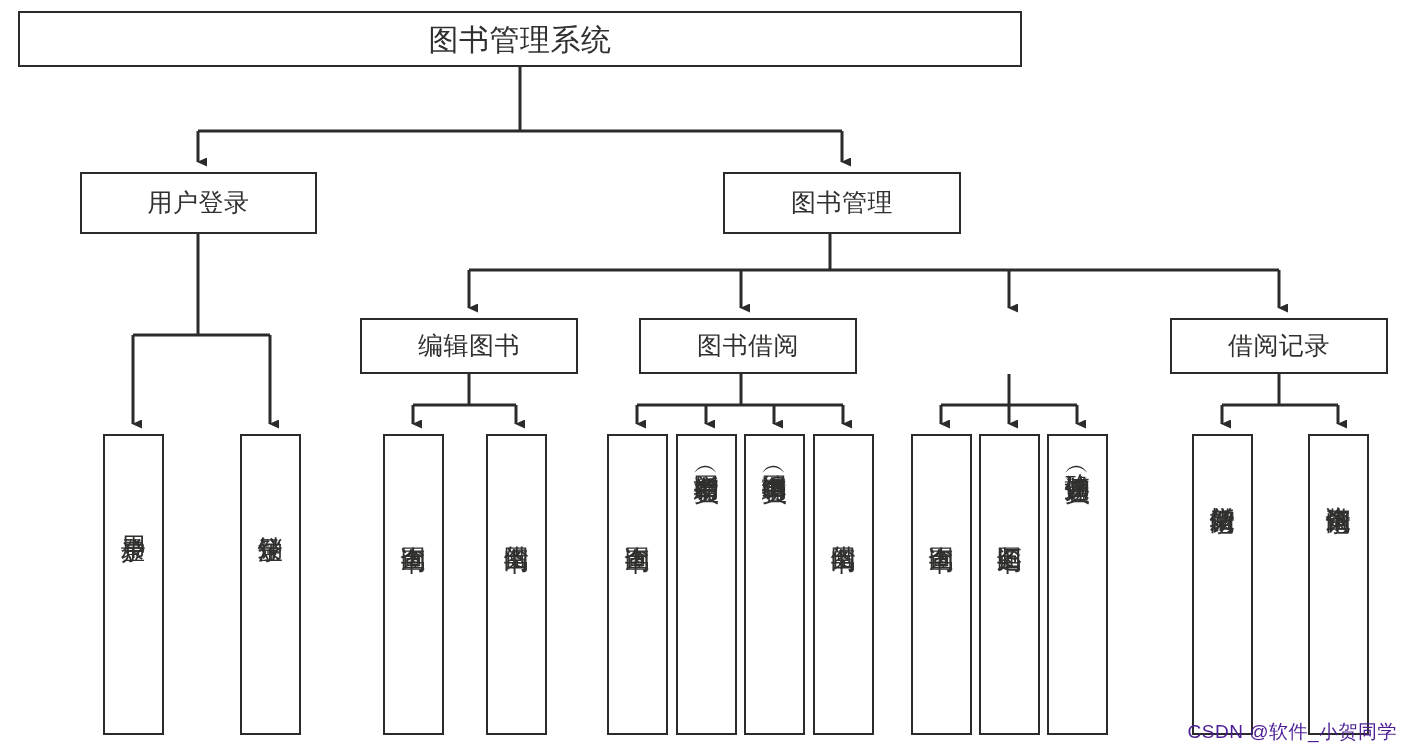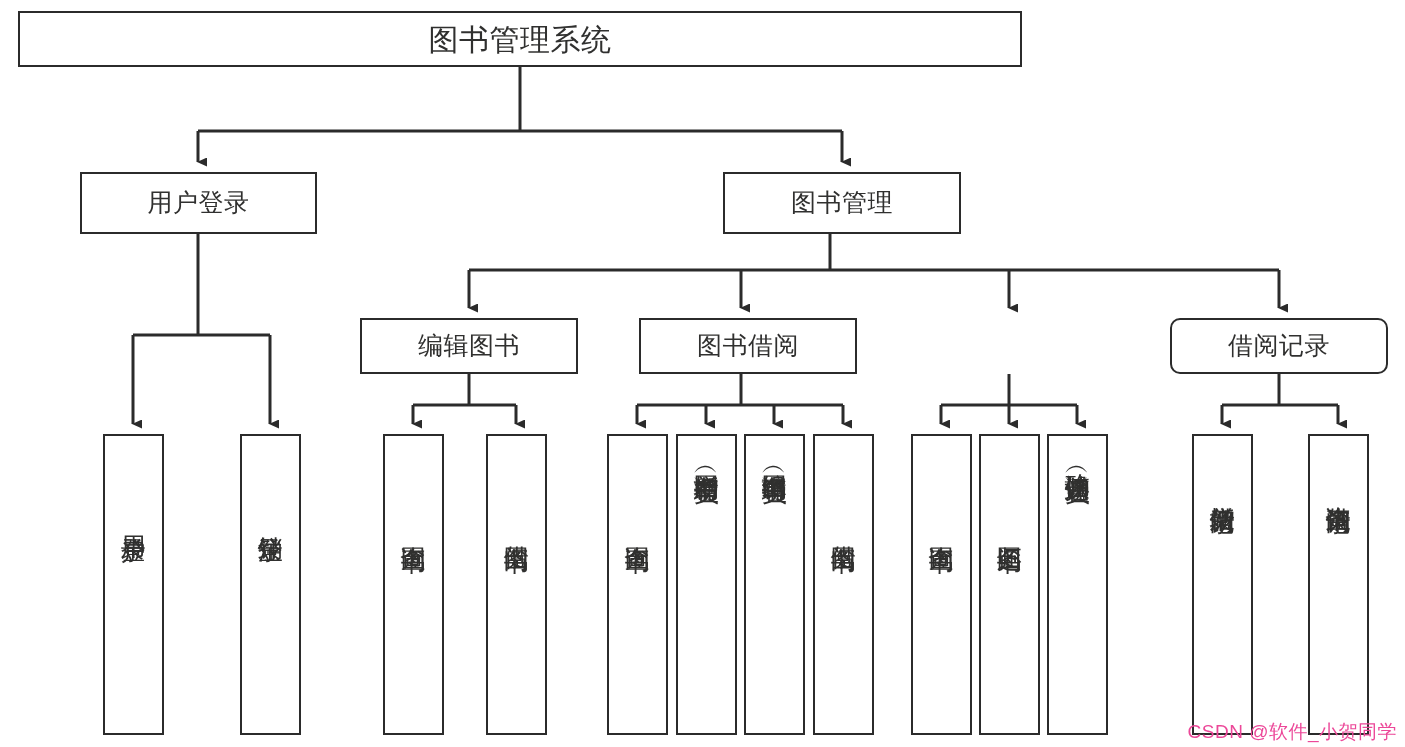--- a/index.html
+++ b/index.html
@@ -70,21 +70,21 @@
     padding-top: 82px;
   }
   .leaf-rec .vtext {
     padding-top: 42px;
   }
   #watermark {
     position: absolute;
     right: 8px;
     bottom: 2px;
     font-size: 19px;
-    color: #ec4899;
+    color: #4c1d95;
     white-space: nowrap;
     letter-spacing: 0.5px;
   }
 </style>
 </head>
 <body>
 
 <div id="diagram-root">
 
   <svg id="edges-layer" viewBox="0 0 1405 747" width="1405" height="747">
@@ -147,21 +147,21 @@
   <div class="node horiz" style="left:711px; top:172px; width:238px; height:62px;margin-left:12px;">
     <span>图书管理</span>
   </div>
 
   <div class="node horiz" style="left:360px; top:318px; width:218px; height:56px;">
     <span>编辑图书</span>
   </div>
   <div class="node horiz" style="left:639px; top:318px; width:218px; height:56px;">
     <span>图书借阅</span>
   </div>
-  <div class="node horiz" style="left:1170px; top:318px; width:218px; height:56px;border-radius:10px;">
+  <div class="node horiz" style="left:1170px; top:318px; width:218px; height:56px;">
     <span>借阅记录</span>
   </div>
 
   <div class="node leaf leaf-mid" style="left:103px; top:434px; width:61px; height:301px;">
     <span class="vtext">用户登录</span>
   </div>
   <div class="node leaf leaf-mid" style="left:240px; top:434px; width:61px; height:301px;">
     <span class="vtext">注销登录</span>
   </div>
 

